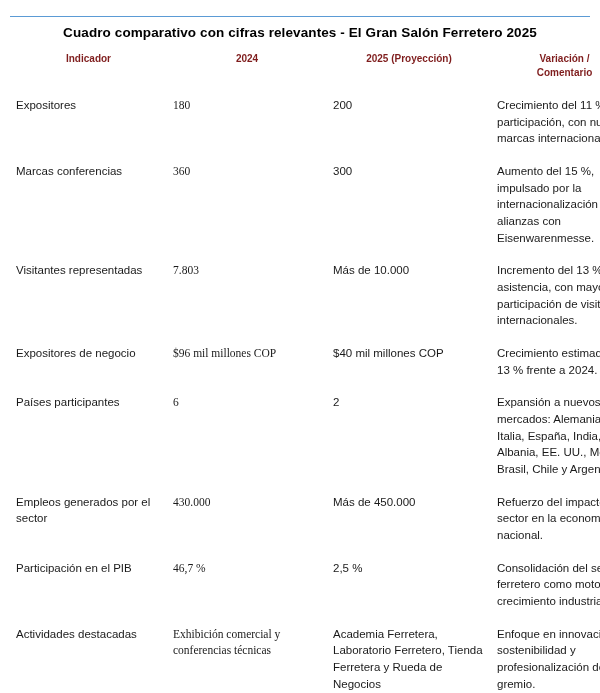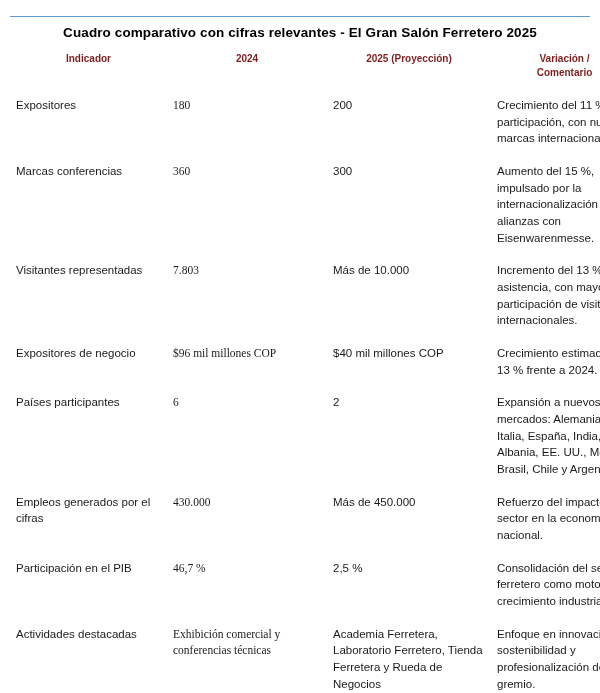--- a/index.html
+++ b/index.html
@@ -113,21 +113,21 @@
         <td class="c-2025">$40 mil millones COP</td>
         <td class="c-var">Crecimiento estimado del 13 % frente a 2024.</td>
       </tr>
       <tr>
         <td class="c-ind">Países participantes</td>
         <td class="c-2024">6</td>
         <td class="c-2025">2</td>
         <td class="c-var">Expansión a nuevos mercados: Alemania, Italia, España, India, Albania, EE. UU., México, Brasil, Chile y Argentina.</td>
       </tr>
       <tr>
-        <td class="c-ind">Empleos generados por el cifras</td>
+        <td class="c-ind">Empleos generados por el sector</td>
         <td class="c-2024">430.000</td>
         <td class="c-2025">Más de 450.000</td>
         <td class="c-var">Refuerzo del impacto del sector en la economía nacional.</td>
       </tr>
       <tr>
         <td class="c-ind">Participación en el PIB</td>
         <td class="c-2024">46,7 %</td>
         <td class="c-2025">2,5 %</td>
         <td class="c-var">Consolidación del sector ferretero como motor del crecimiento industrial.</td>
       </tr>

